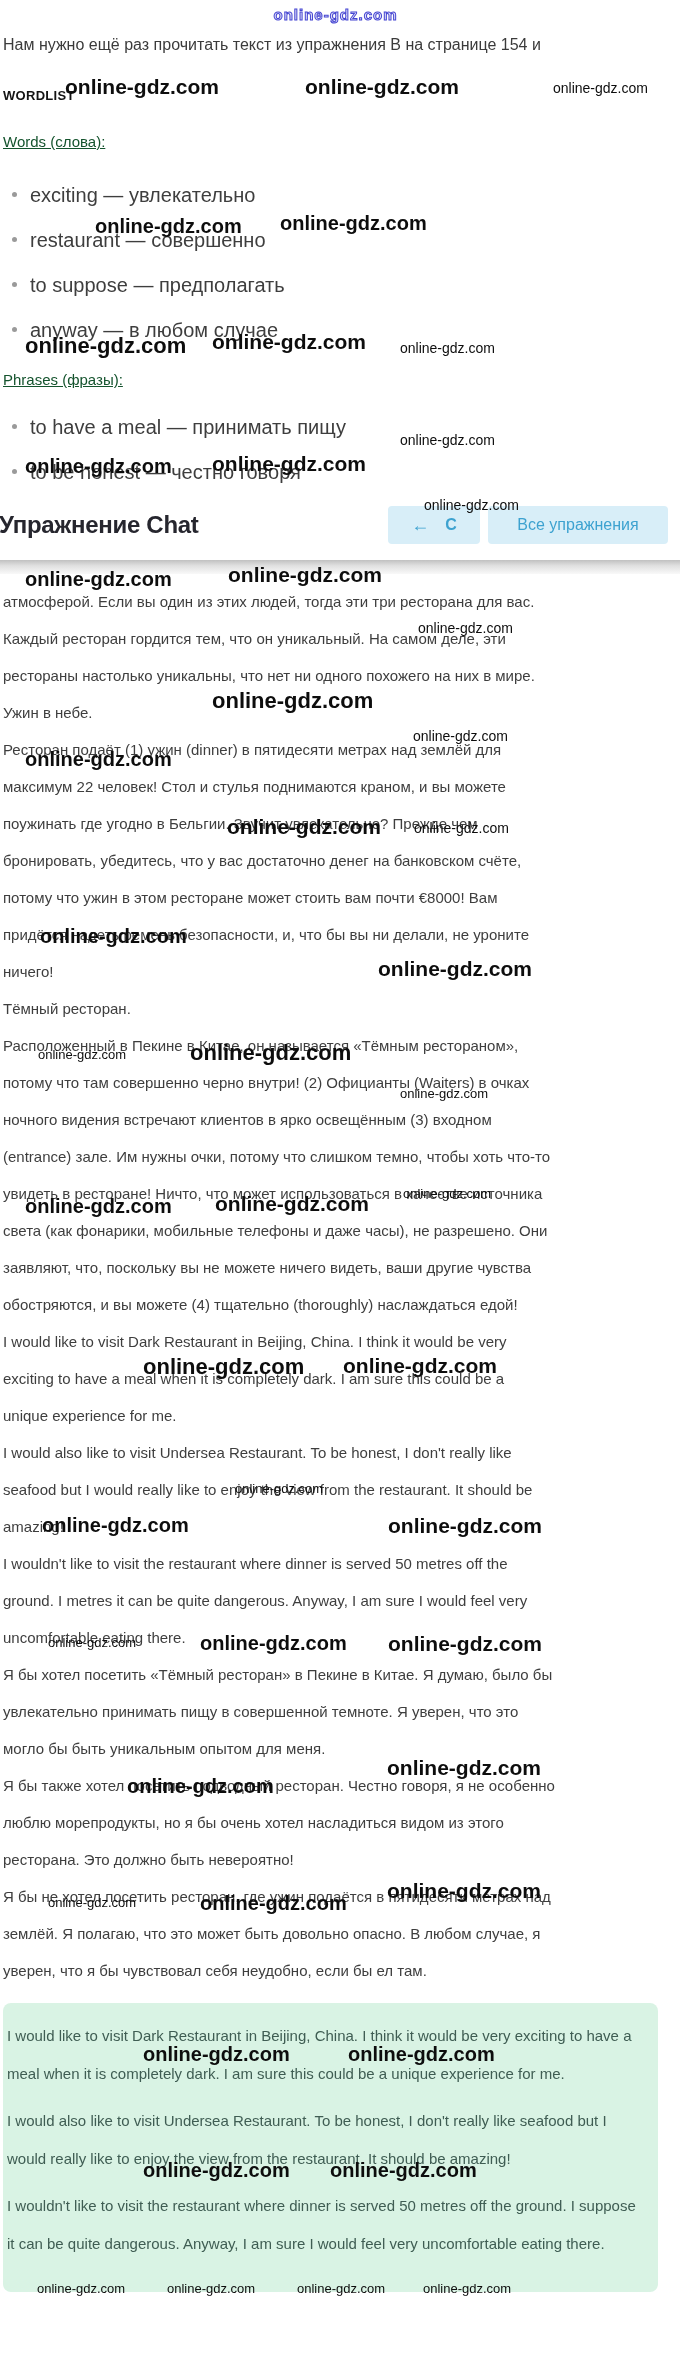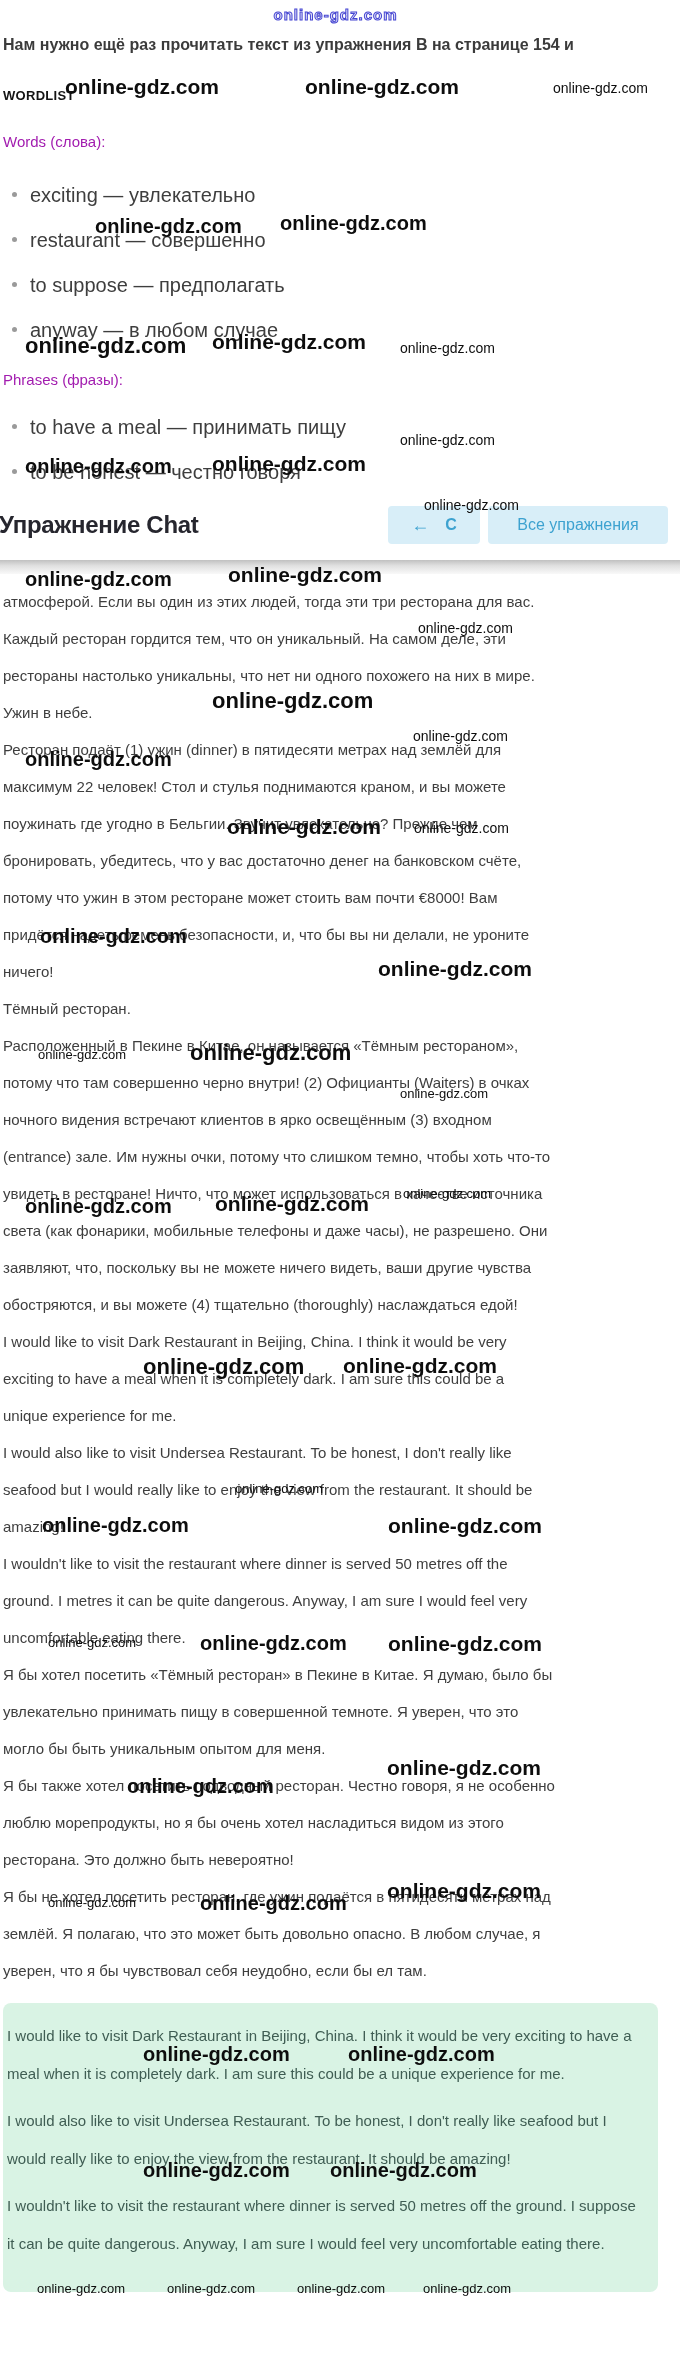--- a/index.html
+++ b/index.html
@@ -18,30 +18,30 @@
   .top-wm {
     text-align: center;
     padding-top: 6px;
     font-size: 15px;
     font-weight: 700;
     letter-spacing: 1px;
     color: rgba(68, 68, 206, 0.18);
     -webkit-text-stroke: 1px #4646d2;
   }
 
-  .intro { margin-top: 13px; font-size: 16px; color: #3b3b3b; font-weight: bold; }
+  .intro { margin-top: 13px; font-size: 16px; color: #3b3b3b; }
 
   .wordlist-title {
     margin-top: 34px;
     font-size: 13px;
     font-weight: 700;
     color: #141414;
     letter-spacing: 0.3px;
   }
-  .list-label { margin-top: 30px; font-size: 15px; color: #a21caf; }
+  .list-label { margin-top: 30px; font-size: 15px; color: #14532d; text-decoration: underline; }
 
   ul.word-list { margin-top: 34px; list-style: none; }
   ul.word-list li {
     position: relative;
     padding-left: 27px;
     margin-bottom: 23px;
     font-size: 20px;
     line-height: 22px;
     color: #3e3e3e;
   }

